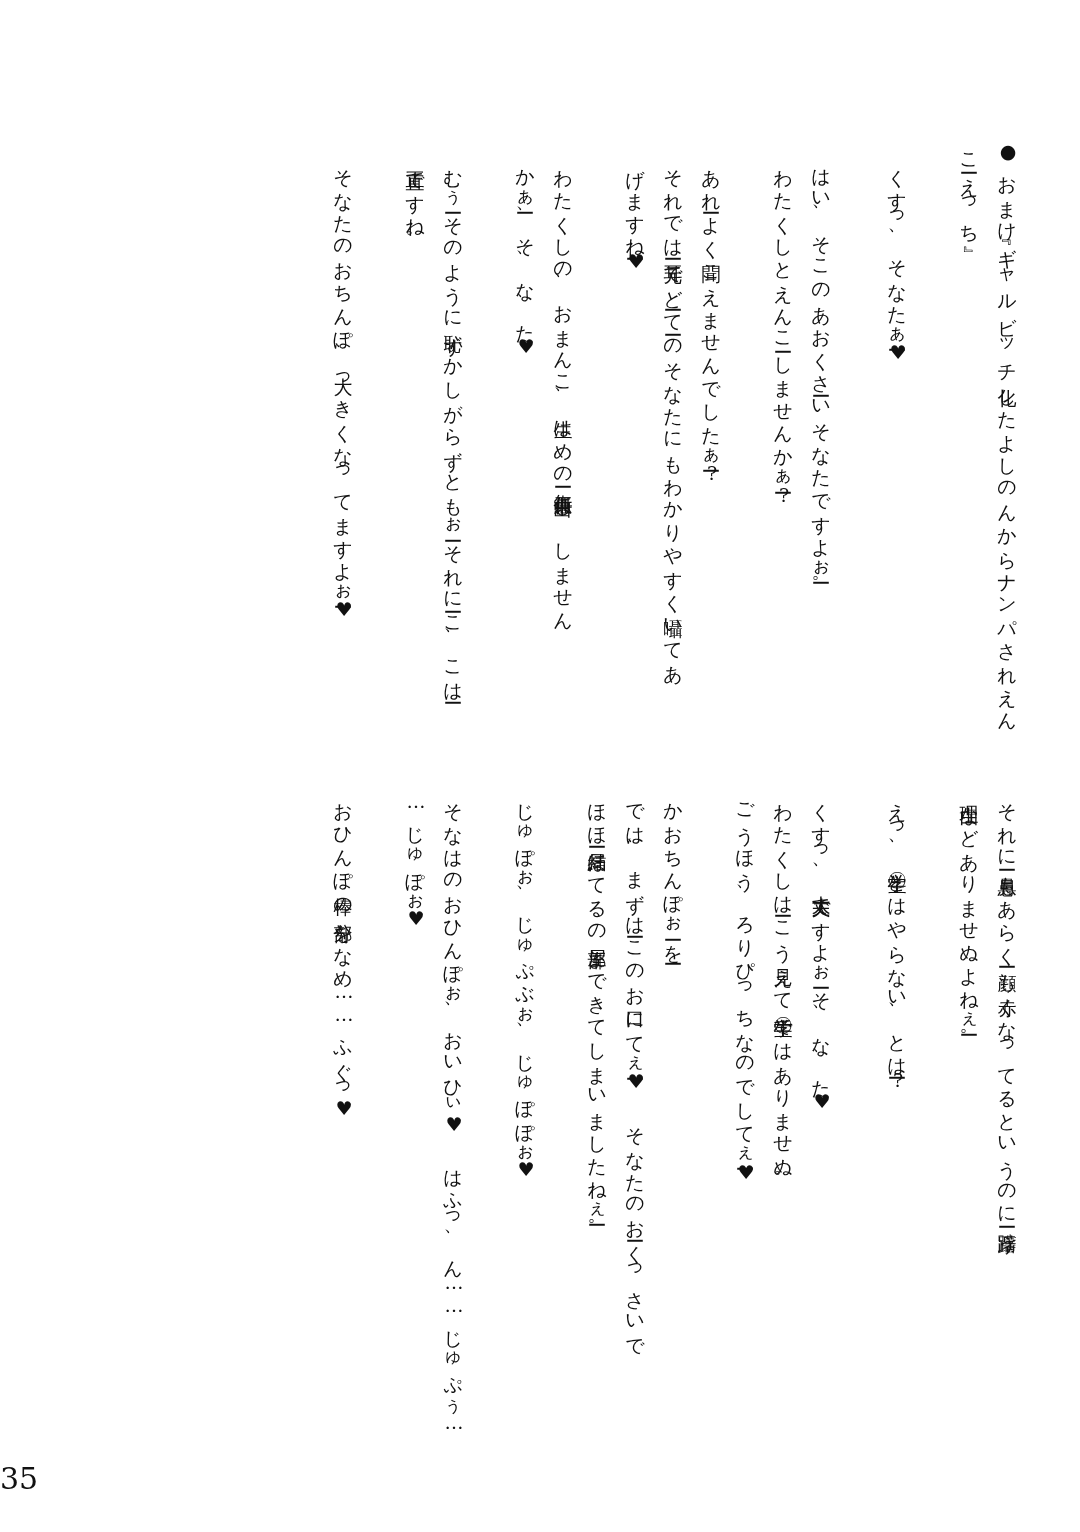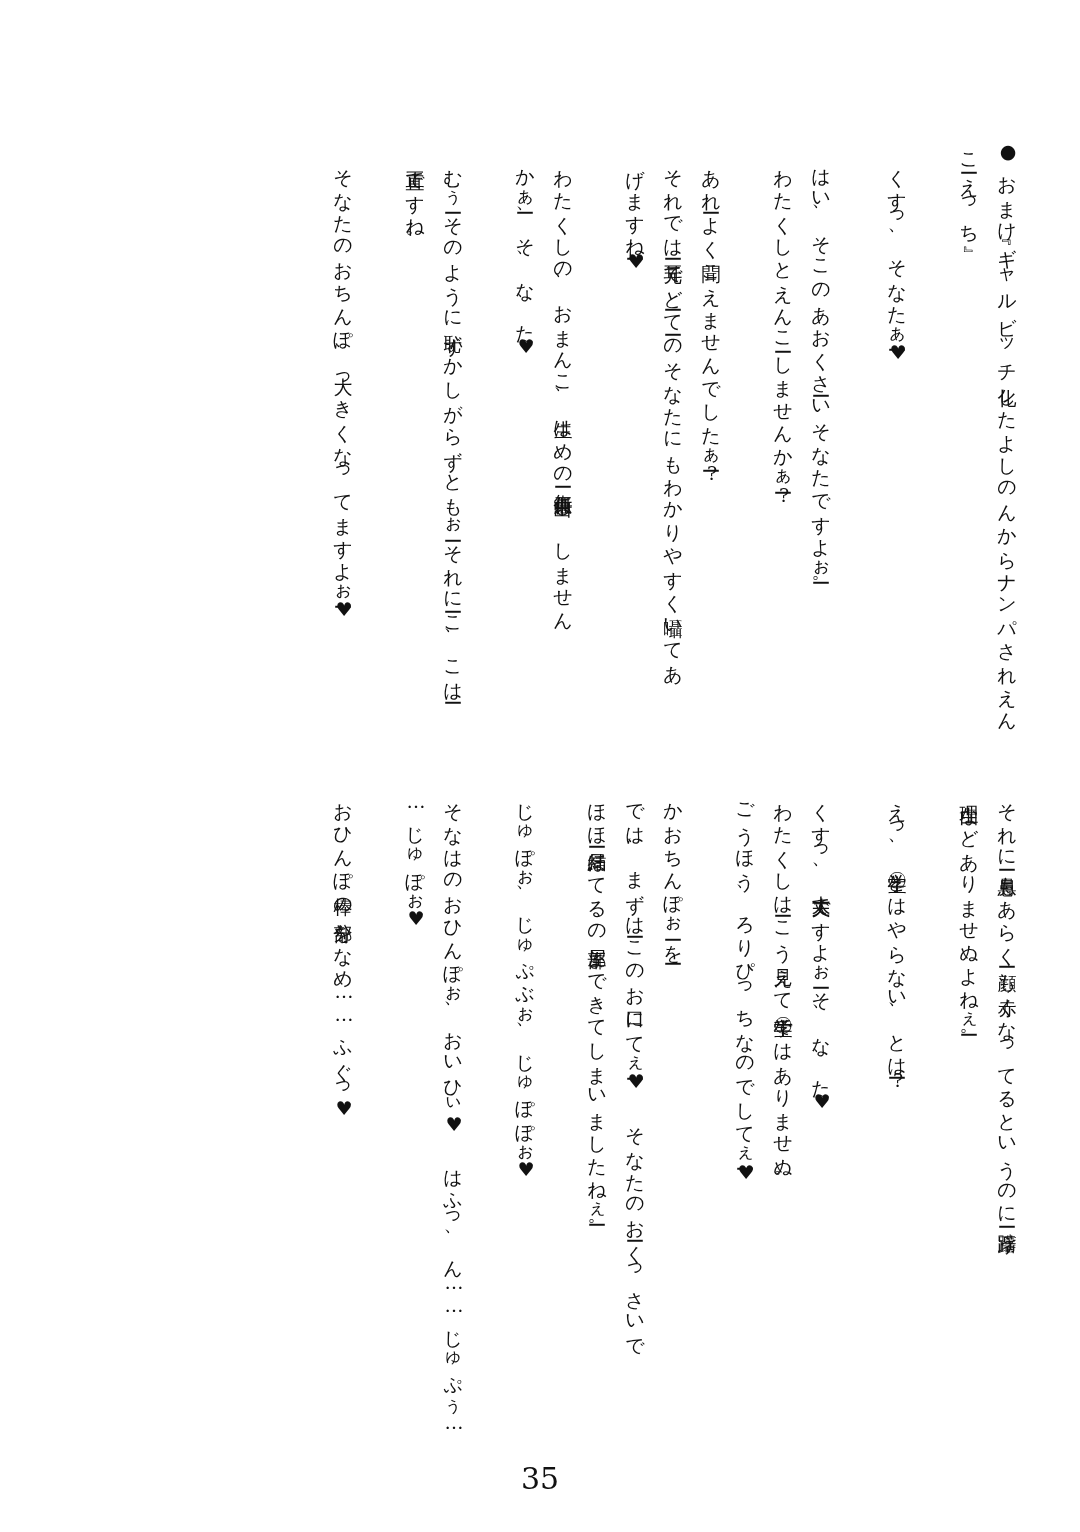--- a/index.html
+++ b/index.html
@@ -32,21 +32,21 @@
 
   .heading {
     font-weight: normal;
   }
 
   .page-number {
     position: absolute;
     left: 0;
     right: 0;
     bottom: 36px;
-    text-align: center;
+    text-align: left;
     font-size: 30px;
     font-family: "DejaVu Serif", "Liberation Serif", serif;
     color: #111111;
   }
 </style>
 </head>
 <body>
 
 <div class="page">
 

